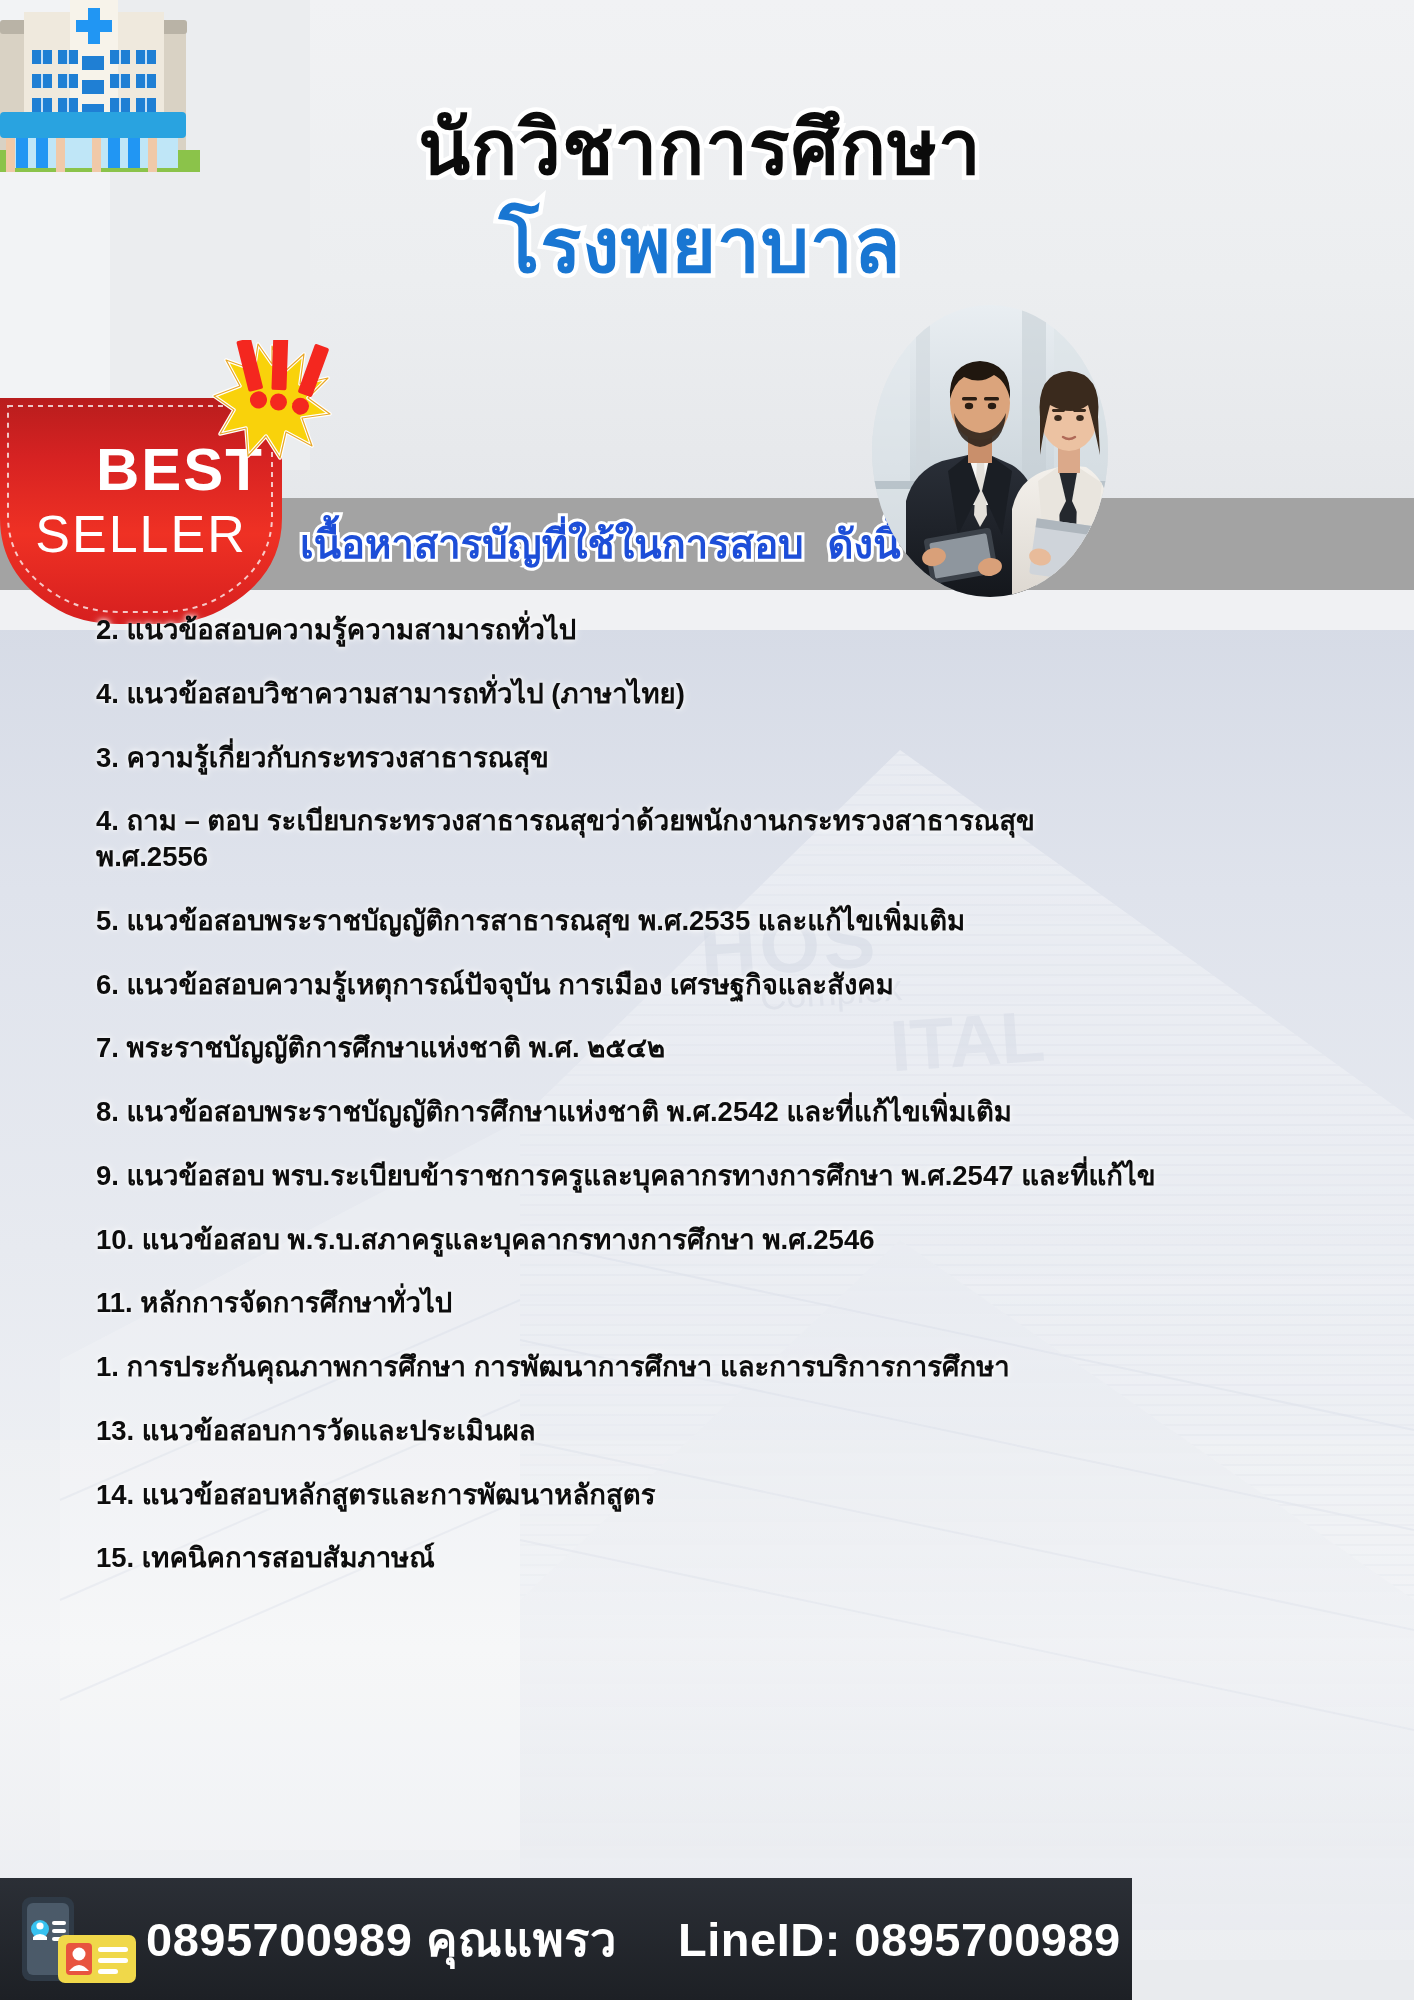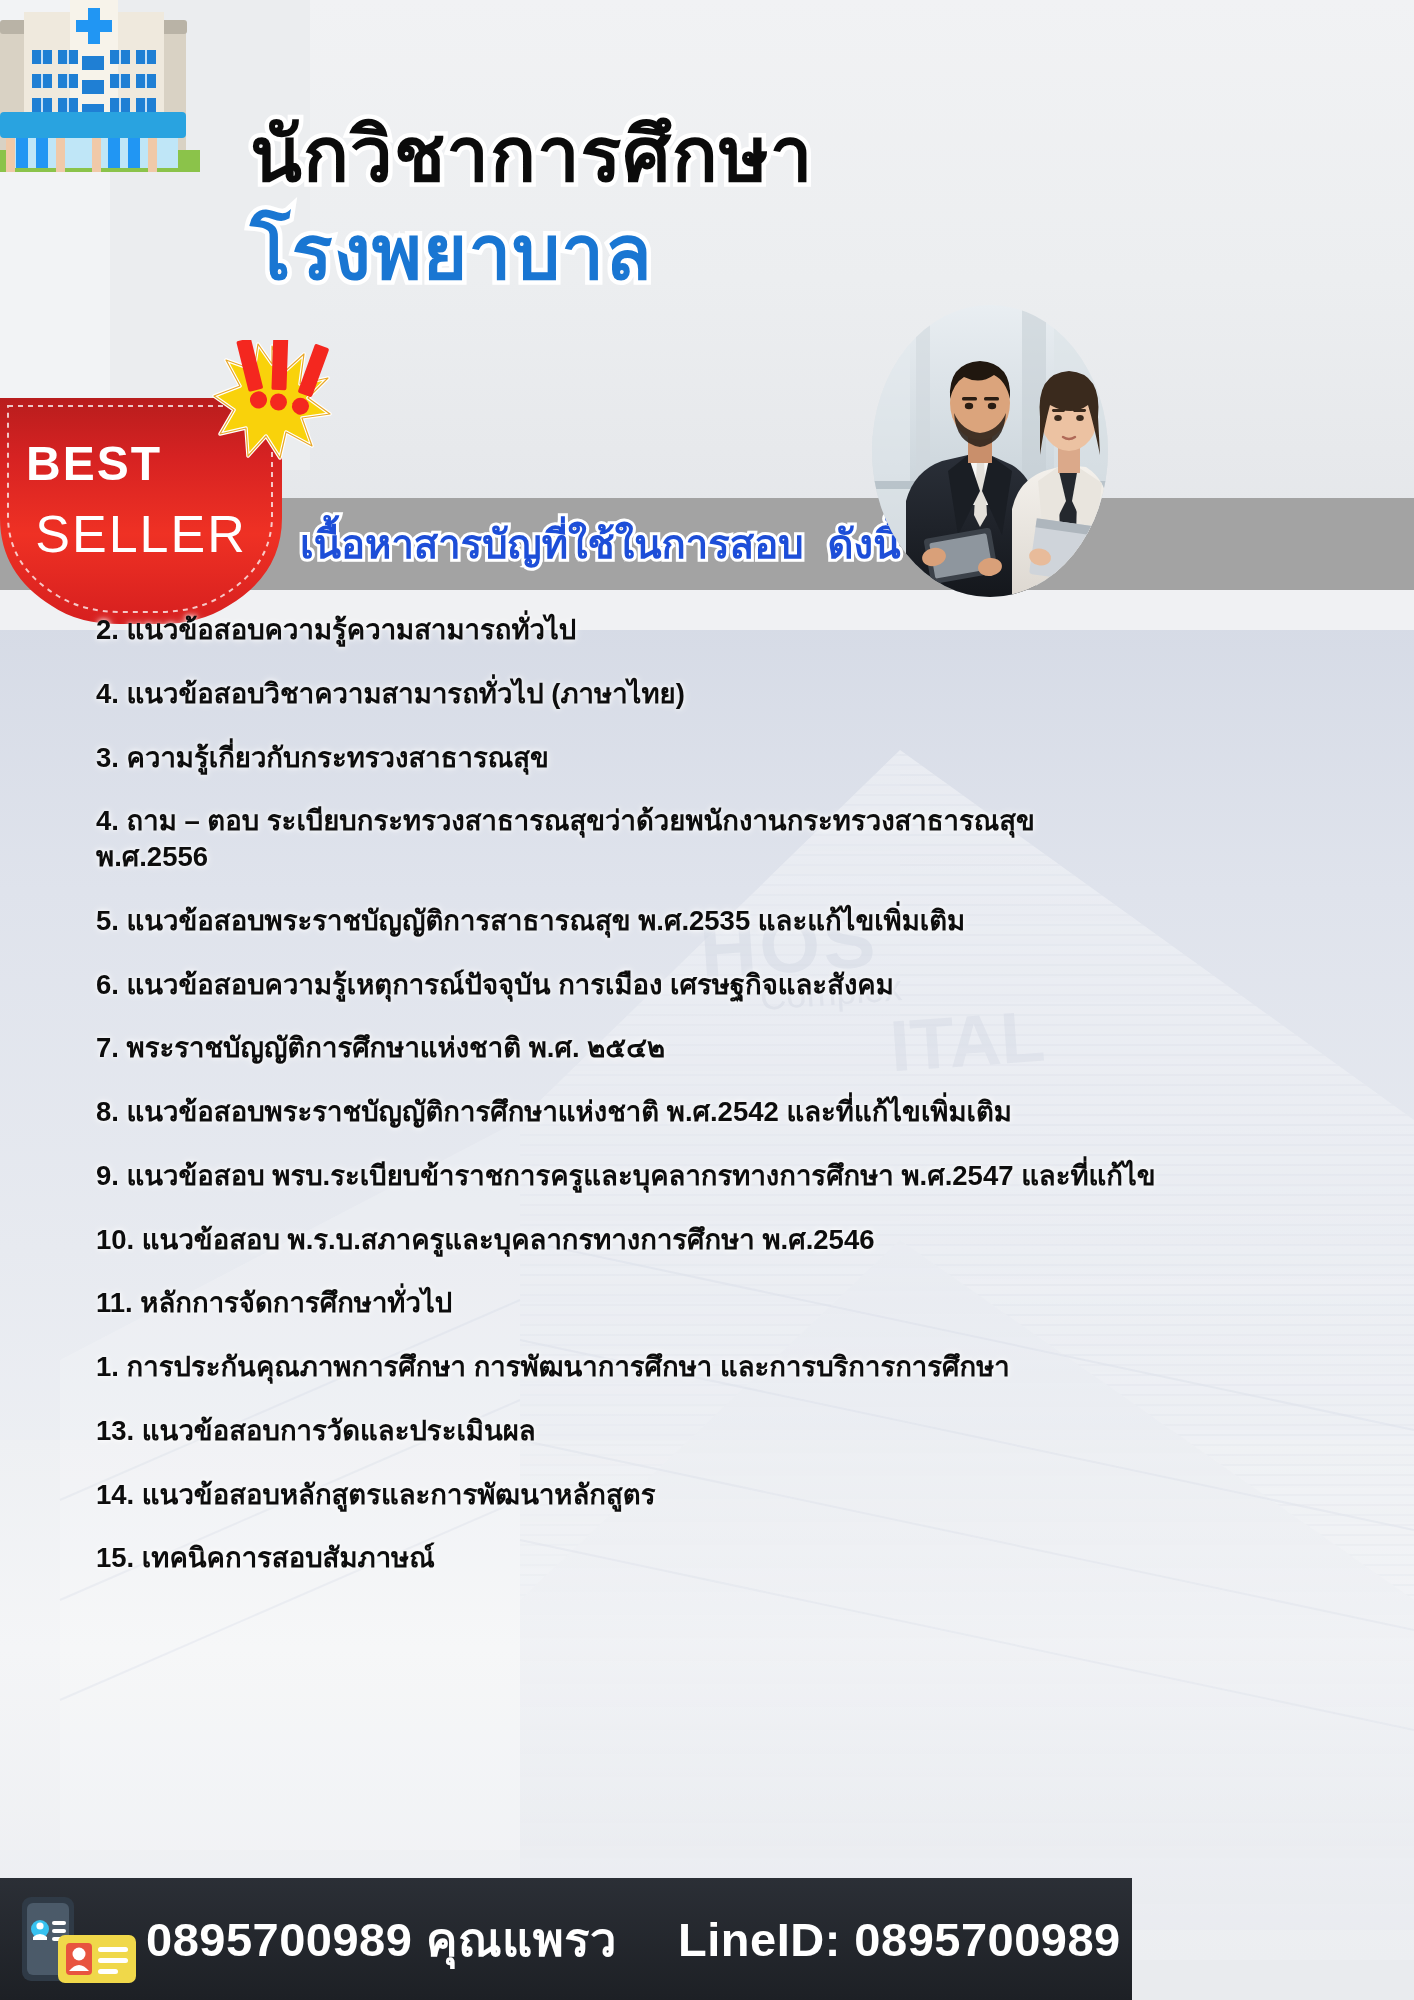--- a/index.html
+++ b/index.html
@@ -49,21 +49,21 @@
   }
   .wm-text3{
     position:absolute;left:890px;top:400px;
     font-size:72px;font-weight:bold;color:#c9cfdc;opacity:.5;transform:rotate(-4deg);
   }
 
   
   .hospital{position:absolute;left:0;top:0;width:200px;height:180px;}
 
   
-  .title-wrap{position:absolute;left:250px;top:110px;width:900px;text-align:left;margin-top:7px;}
+  .title-wrap{position:absolute;left:250px;top:110px;width:900px;text-align:center;}
   .title1{
     font-size:76px;font-weight:bold;color:#0b0b0b;line-height:1.0;
     -webkit-text-stroke:9px #ffffff;paint-order:stroke fill;
     font-family:"Liberation Sans","DejaVu Sans",sans-serif;
     letter-spacing:1px;
   }
   .title2{
     margin-top:22px;
     font-size:76px;font-weight:bold;color:#1976d2;line-height:1.0;
     -webkit-text-stroke:9px #ffffff;paint-order:stroke fill;
@@ -85,22 +85,22 @@
     font-size:40px;font-weight:bold;color:#1d4ed8;
     -webkit-text-stroke:6px #ffffff;paint-order:stroke fill;
     font-family:Liberation Mono, monospace;
     white-space:nowrap;
   }
 
   
   .badge{position:absolute;left:0px;top:398px;width:290px;height:230px;}
   .badge svg{display:block;}
   .badge-best{
-    position:absolute;left:26px;top:42px;width:238px;text-align:left;
-    font-size:48px;font-weight:bold;color:#ffffff;letter-spacing:2px;
+    position:absolute;left:26px;top:42px;width:238px;text-align:right;
+    font-size:60px;font-weight:bold;color:#ffffff;letter-spacing:2px;
     font-family:"Liberation Sans",sans-serif;line-height:1;
   }
   .badge-seller{
     position:absolute;left:22px;top:110px;width:238px;text-align:center;
     font-size:52px;color:#ffffff;letter-spacing:2px;
     font-family:"Liberation Sans",sans-serif;line-height:1;font-weight:500;
   }
 
   
   .burst{position:absolute;left:212px;top:340px;width:120px;height:120px;}

